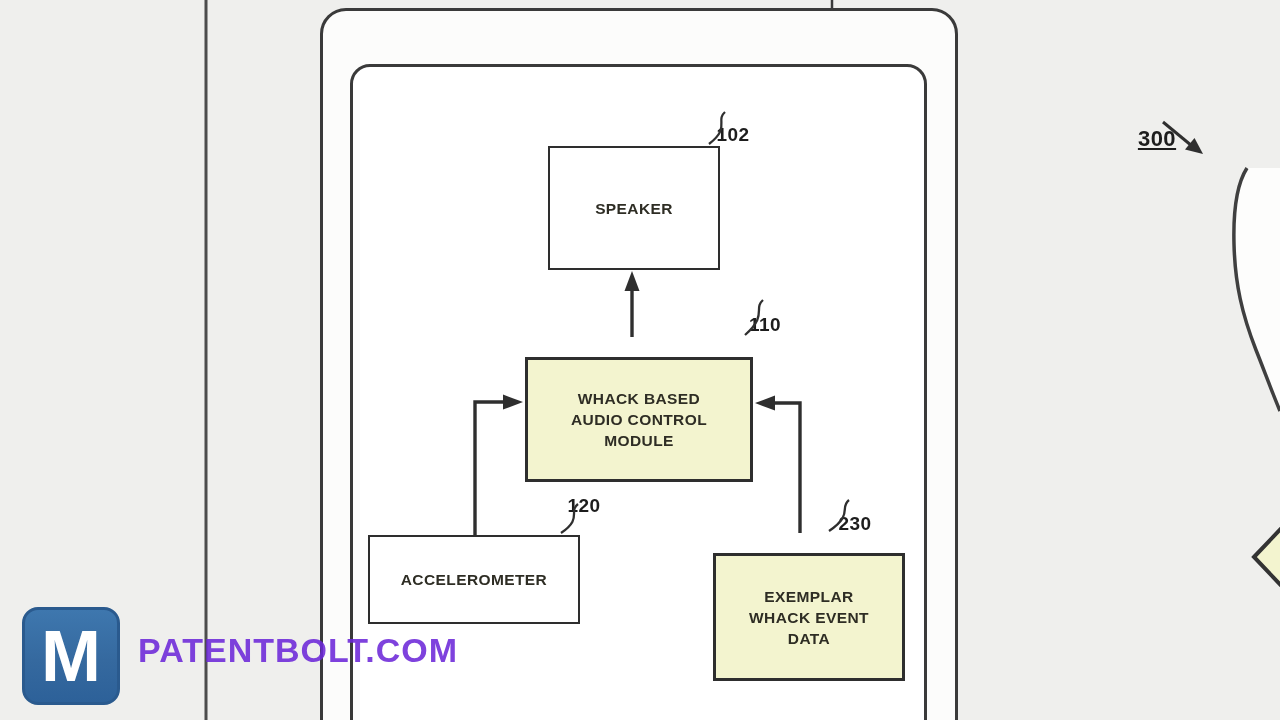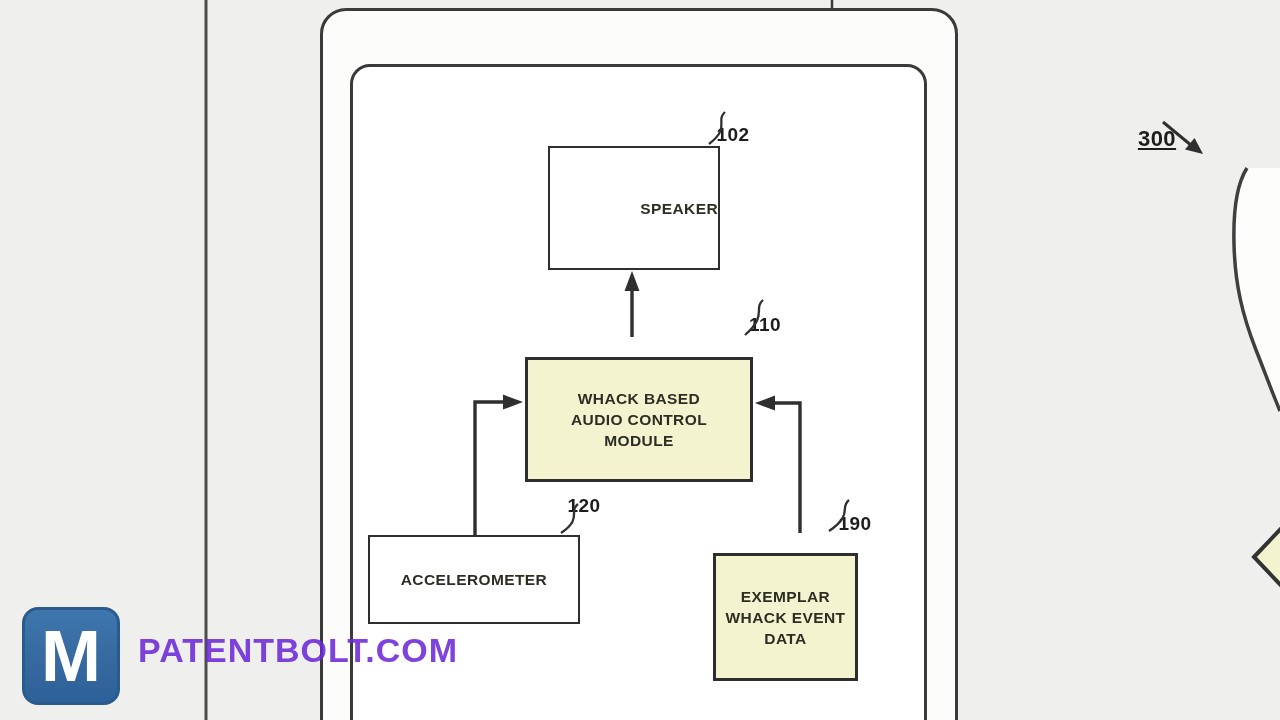--- a/index.html
+++ b/index.html
@@ -38,24 +38,24 @@
     justify-content: center;
     text-align: center;
     font-weight: bold;
     font-size: 15.5px;
     line-height: 21px;
     letter-spacing: 0.4px;
     color: #2e2d24;
   }
   .node.hl { background: #f3f4cf; border-width: 3px; margin-top: 20px; }
 
-  #node-speaker       { left: 548px; top: 146px; width: 172px; height: 124px; justify-content: flex-end; }
+  #node-speaker       { left: 548px; top: 146px; width: 172px; height: 124px; }
   #node-module        { left: 525px; top: 337px; width: 228px; height: 125px; }
   #node-accelerometer { left: 368px; top: 535px; width: 212px; height: 89px; }
-  #node-whack-data    { left: 713px; top: 533px; width: 145px; height: 128px; }
+  #node-whack-data    { left: 713px; top: 533px; width: 192px; height: 128px; }
 
   
   .ref {
     position: absolute;
     transform: translateX(-50%);
     font-weight: bold;
     font-size: 19px;
     color: #1d1d1d;
     letter-spacing: 0.5px;
     white-space: nowrap;
@@ -119,21 +119,21 @@
   <div id="node-accelerometer" class="node">
     <span>ACCELEROMETER</span>
   </div>
   <div id="node-whack-data" class="node hl">
     <span>EXEMPLAR<br>WHACK EVENT<br>DATA</span>
   </div>
 
   <div id="ref-102" class="ref">102</div>
   <div id="ref-110" class="ref">110</div>
   <div id="ref-120" class="ref">120</div>
-  <div id="ref-130" class="ref">190</div>
+  <div id="ref-130" class="ref">230</div>
   <div id="ref-300" class="ref">300</div>
 
   <svg id="overlay" width="1280" height="720" viewBox="0 0 1280 720">
 
     <line x1="206" y1="0" x2="206" y2="720" stroke="#4c4c4c" stroke-width="3"></line>
 
     <line x1="832" y1="0" x2="832" y2="11" stroke="#3a3a3a" stroke-width="2.5"></line>
 
     <g>
       <line x1="632" y1="337" x2="632" y2="284" stroke="#2f2f2f" stroke-width="3.4"></line>

